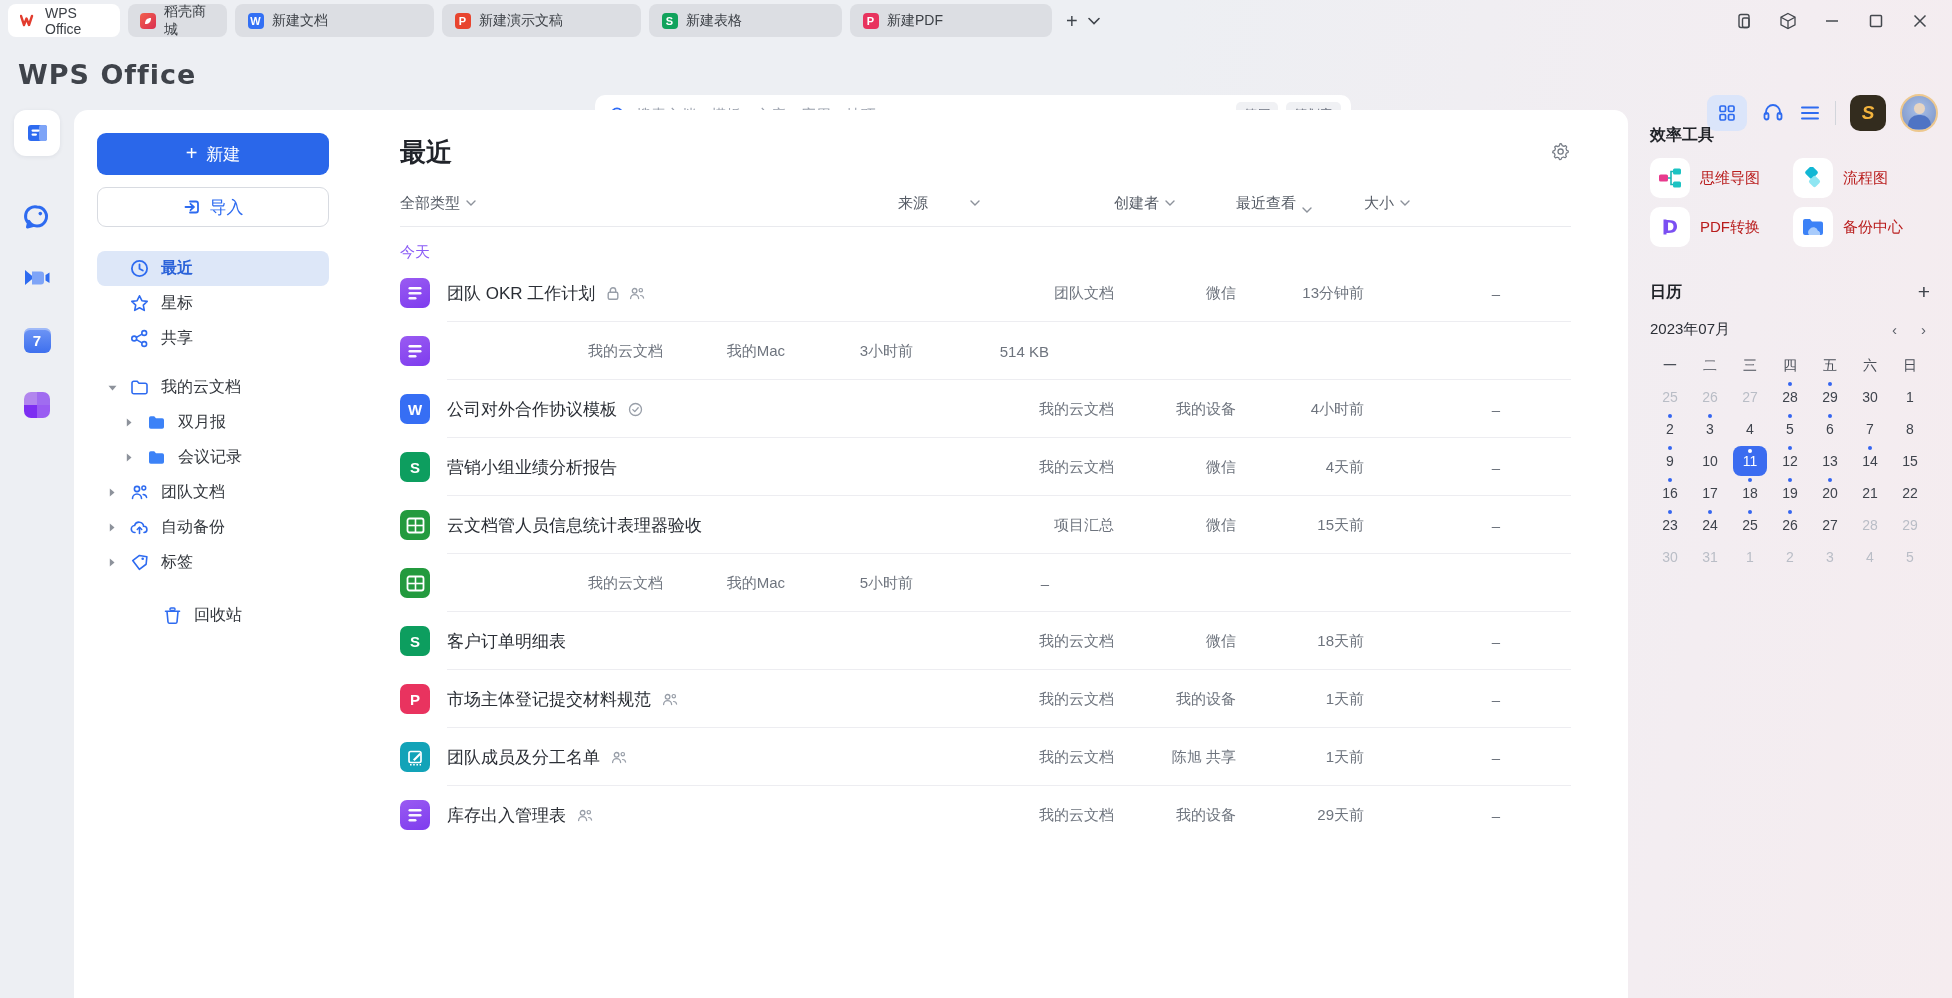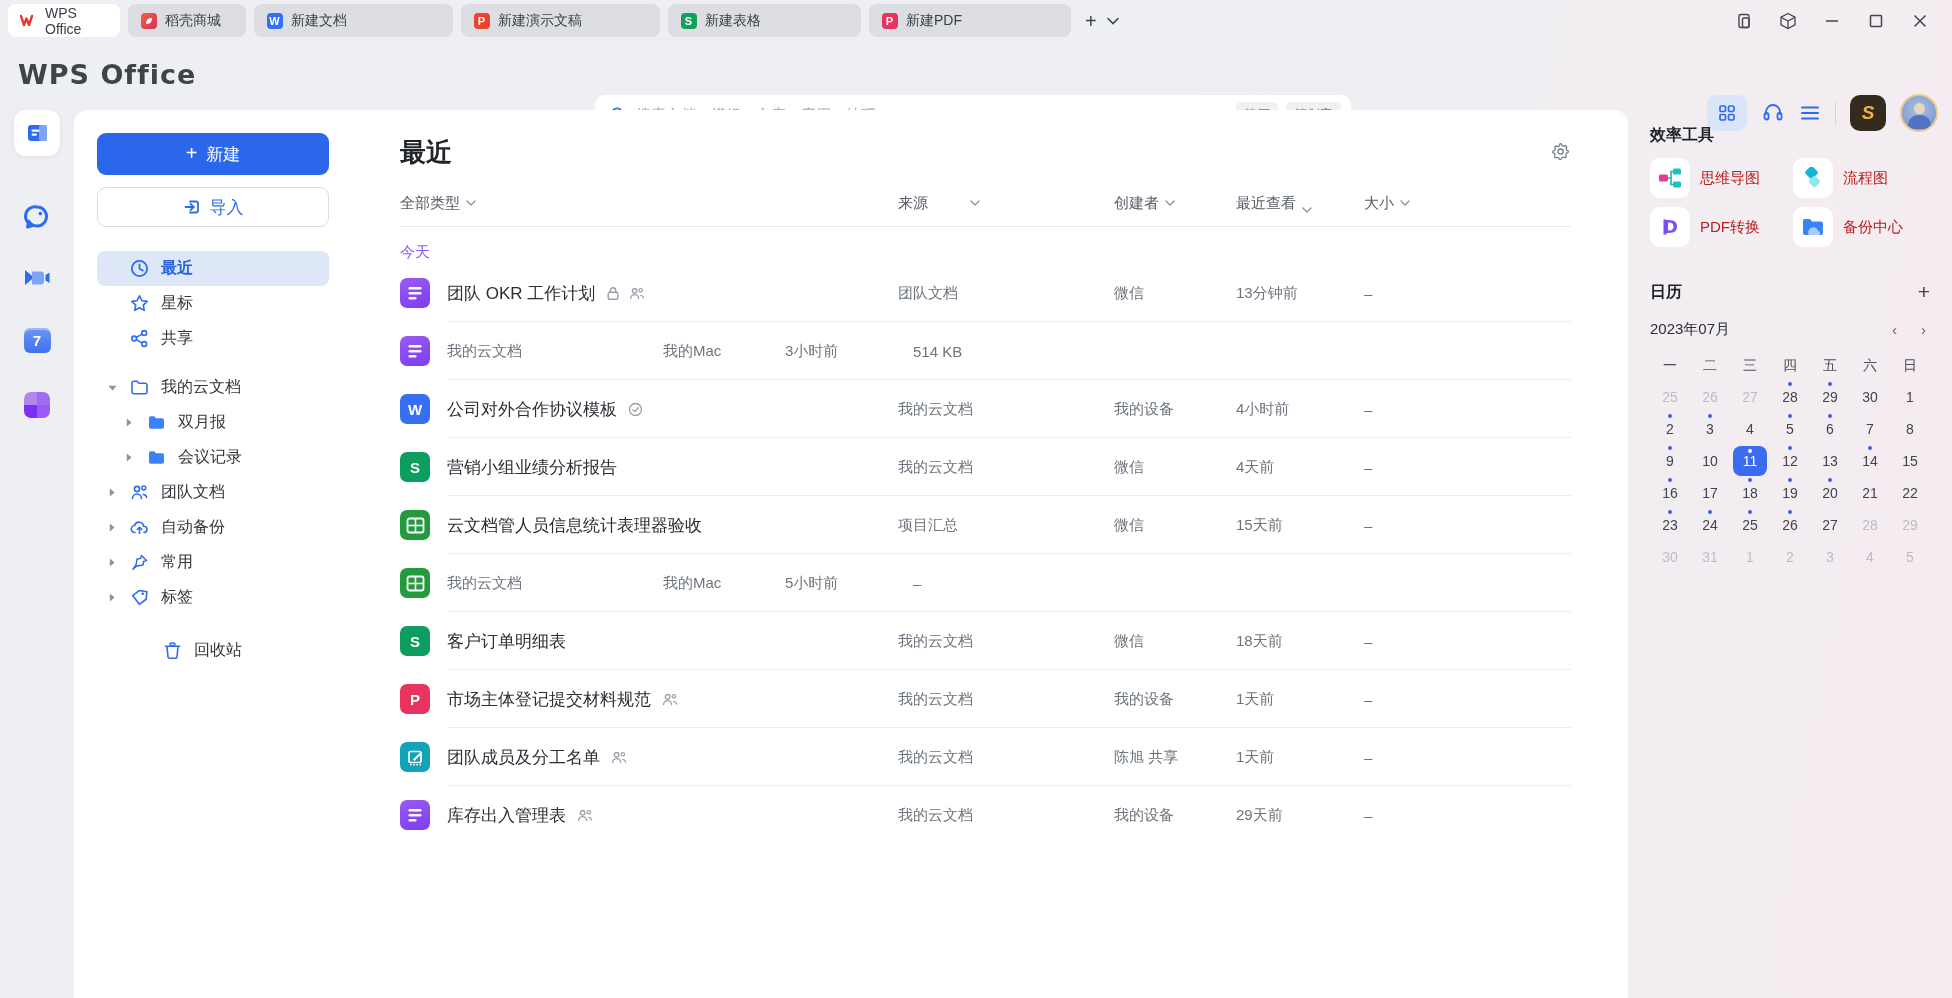--- a/index.html
+++ b/index.html
@@ -10,21 +10,21 @@
     color:#33373d; position:relative;
   }
   .screen { position:absolute; inset:0;text-decoration:underline; }
 
   
   .tabbar { position:absolute; left:0; top:0; right:0; height:41px; display:flex; align-items:center; padding-left:8px; }
   .tabs { display:flex; gap:8px; align-items:center; }
   .tab { height:33px; border-radius:8px; background:#dcdee3; display:flex; align-items:center; gap:8px; padding:0 12px; font-size:14px; color:#3c4046; cursor:default; }
   .tab.active { background:#ffffff; }
   .tab .t-ico { width:17px; height:17px; display:inline-flex; align-items:center; justify-content:center; }
-  .tab-w-wps { width:112px; } .tab-w-docer { width:118px; } .tab-w-doc { width:199px; }
+  .tab-w-wps { width:112px; } .tab-w-docer { width:99px; } .tab-w-doc { width:199px; }
   .tab-w-ppt { width:199px; } .tab-w-sheet { width:193px; } .tab-w-pdf { width:202px; }
   .sqico { width:16px; height:16px; border-radius:4px; color:#fff; font-size:11px; font-weight:bold; display:flex; align-items:center; justify-content:center; }
   .tab-add { margin-left:14px; display:flex; align-items:center; gap:10px; }
   .tab-add .plus { font-size:20px; color:#3f444b; line-height:1; }
   .win-controls { position:absolute; right:0; top:0; height:41px; display:flex; align-items:center; gap:8px; padding-right:14px; }
   .wc-btn { width:36px; height:32px; display:flex; align-items:center; justify-content:center; color:#44484e; }
 
   
   .header { position:absolute; left:0; top:41px; right:0; height:69px; }
   .logo { position:absolute; left:18px; top:18px; font-size:27px; font-weight:700; letter-spacing:1px; color:#3f434a; font-family:"DejaVu Sans",sans-serif; }
@@ -77,21 +77,21 @@
   .main-head { display:flex; align-items:center; justify-content:space-between; height:40px; }
   .main-title { font-size:26px; font-weight:bold; color:#21242a; }
   .gear { color:#757b85; }
   .filters { display:flex; align-items:center; height:34px; margin-top:14px; position:relative; font-size:15px; color:#565c66; }
   .f-item { display:flex; align-items:center; gap:6px; position:absolute; }
   .f-0{left:0;} .f-1{left:498px;gap:42px;} .f-2{left:714px;} .f-3{left:836px;align-items:flex-end;} .f-4{left:964px;}
   .chev { color:#8d929b; }
   .hr { border-top:1px solid #e9eaee; margin-top:6px; }
   .group-lbl { font-size:15px; color:#8b5cf6; margin:16px 0 2px 0; }
   .rows {}
-  .frow { height:58px; display:flex; align-items:center; position:relative; }
+  .frow { height:58px; display:flex; align-items:center; position:relative;text-align:right; }
   .frow::after { content:""; position:absolute; left:47px; right:0; bottom:0; border-bottom:1px solid #ededf1; }
   .frow:last-child::after { border-bottom:none; }
   .fico { width:30px; height:30px; border-radius:7px; margin-right:17px; flex:none; display:flex; align-items:center; justify-content:center; color:#fff; font-weight:bold; font-size:15px; }
   .fname { font-size:17px; color:#2a2e35; display:flex; align-items:center; gap:11px; width:451px; flex:none; white-space:nowrap; overflow:hidden; }
   .fbadges { display:inline-flex; align-items:center; gap:9px; }
   .fcol { font-size:15px; color:#6e747e; flex:none; white-space:nowrap; }
   .c-src { width:216px; } .c-cre { width:122px; } .c-view { width:128px; } .c-size { width:136px; }
   .star { color:#f6a623; font-size:16px; line-height:1; }
 
   
@@ -416,33 +416,20 @@
      <span class="lbl">自动备份</span>
    </div>
           <div class="nav-item t-ind0">
      <span class="caret">
               <svg width="6" height="9" viewBox="0 0 6 9">
                 <polygon points="0.8,0.5 0.8,8.5 5.5,4.5" fill="#8d929b"></polygon>
               </svg>
             </span>
      <span class="n-ico" style="color:#2e6bf0">
               <svg width="19" height="19" viewBox="0 0 19 19">
-                <path d="M11.5 2.5 L16.5 7.5 L13.5 8.5 L13 12 L7 13 L2.8 16.2 L6 12 L7 6 L10.5 5.5 Z" fill="none" stroke="currentColor" stroke-width="1.5" stroke-linejoin="round"></path>
-              </svg>
-            </span>
-     <span class="lbl">常用</span>
-   </div>
-          <div class="nav-item t-ind0">
-     <span class="caret">
-              <svg width="6" height="9" viewBox="0 0 6 9">
-                <polygon points="0.8,0.5 0.8,8.5 5.5,4.5" fill="#8d929b"></polygon>
-              </svg>
-            </span>
-     <span class="n-ico" style="color:#2e6bf0">
-              <svg width="19" height="19" viewBox="0 0 19 19">
                 <path d="M2.5 8.5 L8.5 2.5 L16 2.8 L16.3 10.3 L10.3 16.3 Z" fill="none" stroke="currentColor" stroke-width="1.6" stroke-linejoin="round" transform="rotate(8 9.5 9.5)"></path>
                 <circle cx="12.7" cy="5.8" r="1.3" fill="currentColor"></circle>
               </svg>
             </span>
      <span class="lbl">标签</span>
    </div>
         </nav>
       <div class="nav-item trash-item" id="trash-item">
           <span class="n-ico" style="color:#2e6bf0">
             <svg width="19" height="19" viewBox="0 0 19 19">

